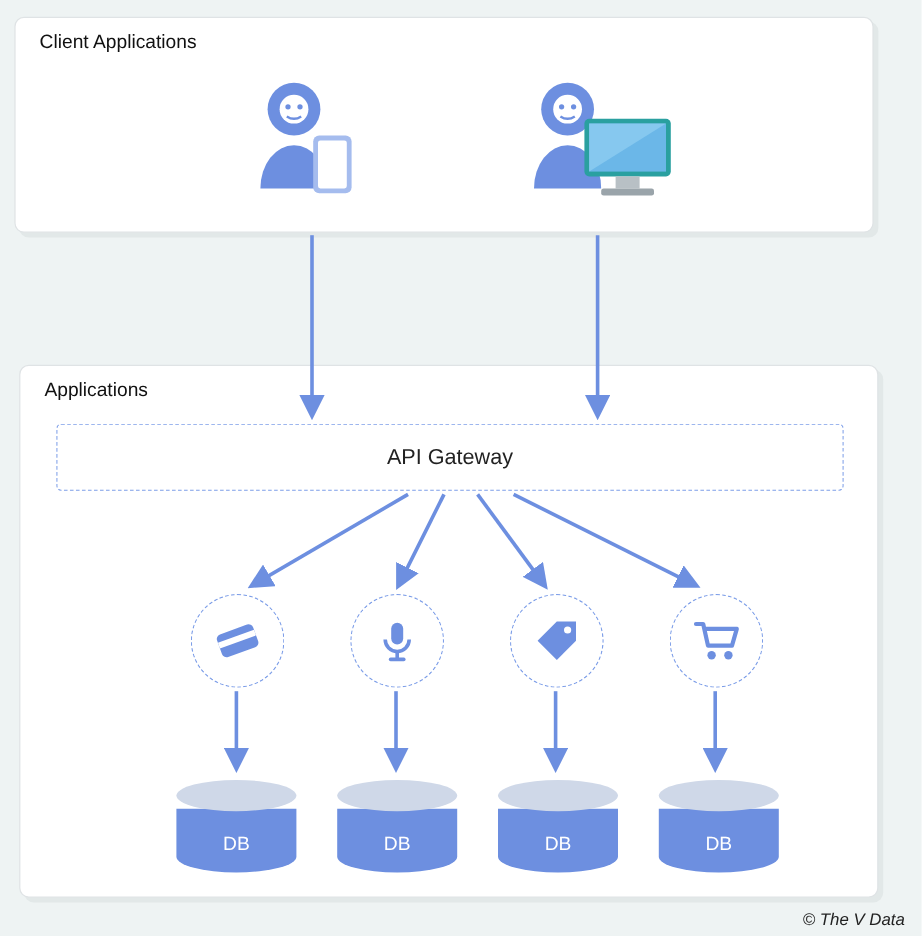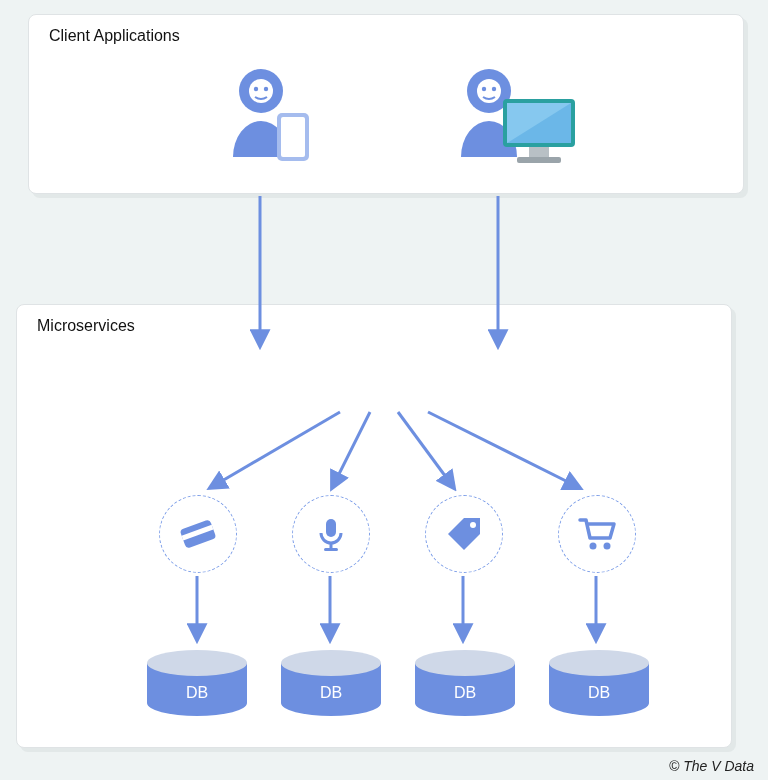--- a/index.html
+++ b/index.html
@@ -54,21 +54,21 @@
     position: absolute;
     top: 0; left: 0;
     width: 100%;
     height: 26px;
     background: #cfd8e8;
     border-radius: 50px / 13px;
     z-index: 2;
   }
   .db .body {
     position: absolute;
-    top: 13px; left: 0;
+    top: 24px; left: 0;
     width: 100%;
     height: 53px;
     background: #6d8fe0;
     border-radius: 0 0 50px 50px / 0 0 13px 13px;
     z-index: 1;
     display: flex;
     align-items: center;
     justify-content: center;
     color: #fff;
     font-size: 16px;
@@ -81,21 +81,21 @@
     font-size: 14px;
     color: #222;
     font-style: italic;
   }
   svg.arrows { position: absolute; top: 0; left: 0; pointer-events: none; }
   .client-icon { position: absolute; }
 </style>
 </head>
 <body>
 
-<div class="panel" style="left:28px; top:14px; width:716px; height:180px;">
+<div class="panel" style="left:12px; top:14px; width:716px; height:180px;">
   <div class="panel-title">Client Applications</div>
 
   <div class="client-icon" style="left:200px; top:50px;">
     <svg width="90" height="100" viewBox="0 0 90 100">
       <circle cx="32" cy="26" r="22" fill="#6d8fe0"></circle>
       <circle cx="32" cy="26" r="12" fill="#fff"></circle>
       <circle cx="27" cy="24" r="2.2" fill="#6d8fe0"></circle>
       <circle cx="37" cy="24" r="2.2" fill="#6d8fe0"></circle>
       <path d="M26 32 q6 4 12 0" stroke="#6d8fe0" stroke-width="2" fill="none"></path>
       <path d="M4 92 a28 36 0 0 1 56 0 Z" fill="#6d8fe0"></path>
@@ -115,22 +115,25 @@
       <rect x="44" y="34" width="72" height="48" rx="4" fill="#2aa0a0"></rect>
       <rect x="48" y="38" width="64" height="40" fill="#6bb7e8"></rect>
       <path d="M48 38 L112 38 L48 78 Z" fill="#86c8ef"></path>
       <rect x="70" y="82" width="20" height="10" fill="#b8c0c5"></rect>
       <rect x="58" y="92" width="44" height="6" rx="2" fill="#9aa4aa"></rect>
     </svg>
   </div>
 </div>
 
 <div class="panel" style="left:16px; top:304px; width:716px; height:444px;">
-  <div class="panel-title">Microservices</div>
-
+  <div class="panel-title">Applications</div>
+
+  <div class="dashed-box" style="left:30px; top:48px; width:656px; height:56px;">
+    <span>API Gateway</span>
+  </div>
 
   <div class="service-circle" style="left:142px; top:190px;">
     <svg width="40" height="40" viewBox="0 0 40 40">
       <rect x="4" y="10" width="32" height="20" rx="4" fill="#6d8fe0" transform="rotate(-20 20 20)"></rect>
       <rect x="4" y="16" width="32" height="5" fill="#fff" transform="rotate(-20 20 20)"></rect>
     </svg>
   </div>
   <div class="service-circle" style="left:275px; top:190px;">
     <svg width="38" height="38" viewBox="0 0 38 38">
       <rect x="14" y="4" width="10" height="18" rx="5" fill="#6d8fe0"></rect>

